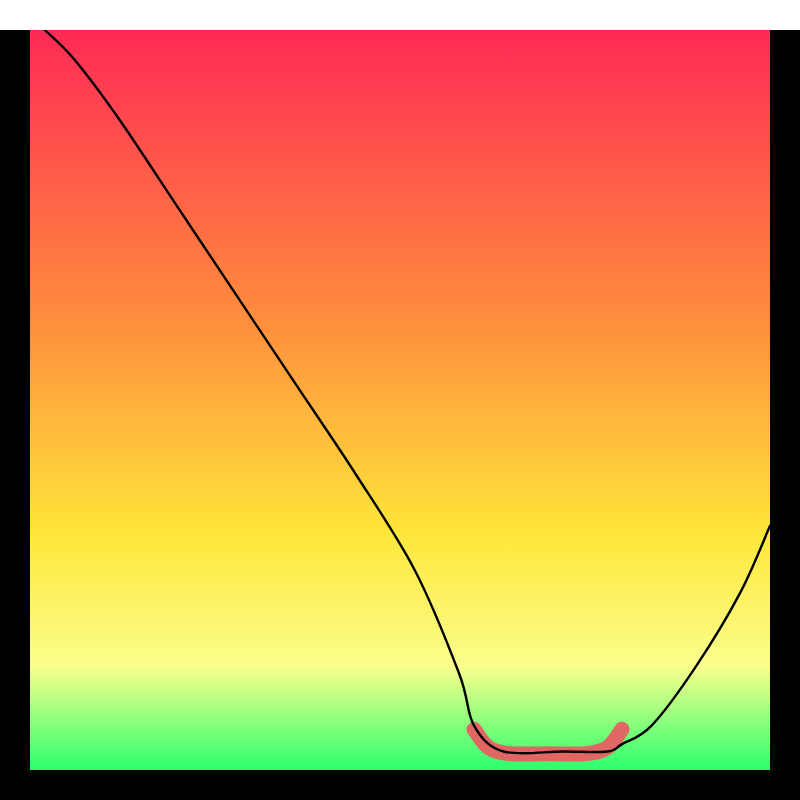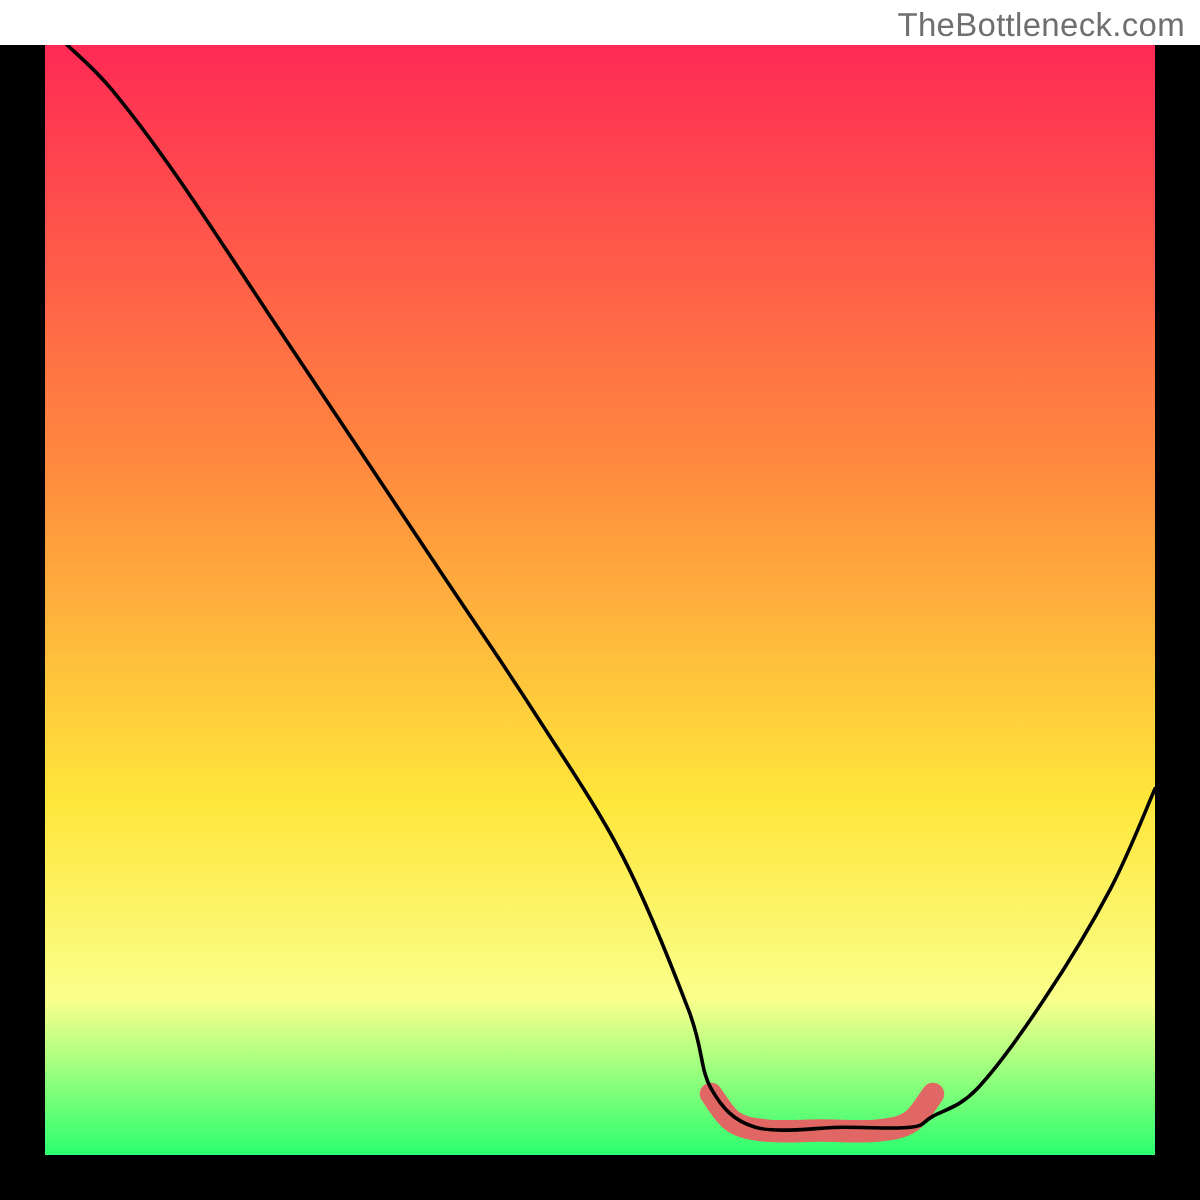--- a/index.html
+++ b/index.html
@@ -22,21 +22,20 @@
     font-weight: 500;
     letter-spacing: 0.2px;
     z-index: 10;
   }
   svg { display: block; }
 </style>
 </head>
 <body>
 
 <div class="wrap">
-  <div class="watermark">TheBottleneck.com</div>
   <svg id="chart" width="800" height="800" viewBox="0 0 800 800">
     <defs>
       <linearGradient id="bg-grad" x1="0" y1="0" x2="0" y2="1">
         <stop id="g0" offset="0%" stop-color="#ff2a55"></stop>
         <stop id="g1" offset="38%" stop-color="#ff8a3e"></stop>
         <stop id="g2" offset="68%" stop-color="#ffe63a"></stop>
         <stop id="g3" offset="86%" stop-color="#faff8c"></stop>
         <stop id="g4" offset="100%" stop-color="#2bff6e"></stop>
       </linearGradient>
       <clipPath id="plot-clip">

